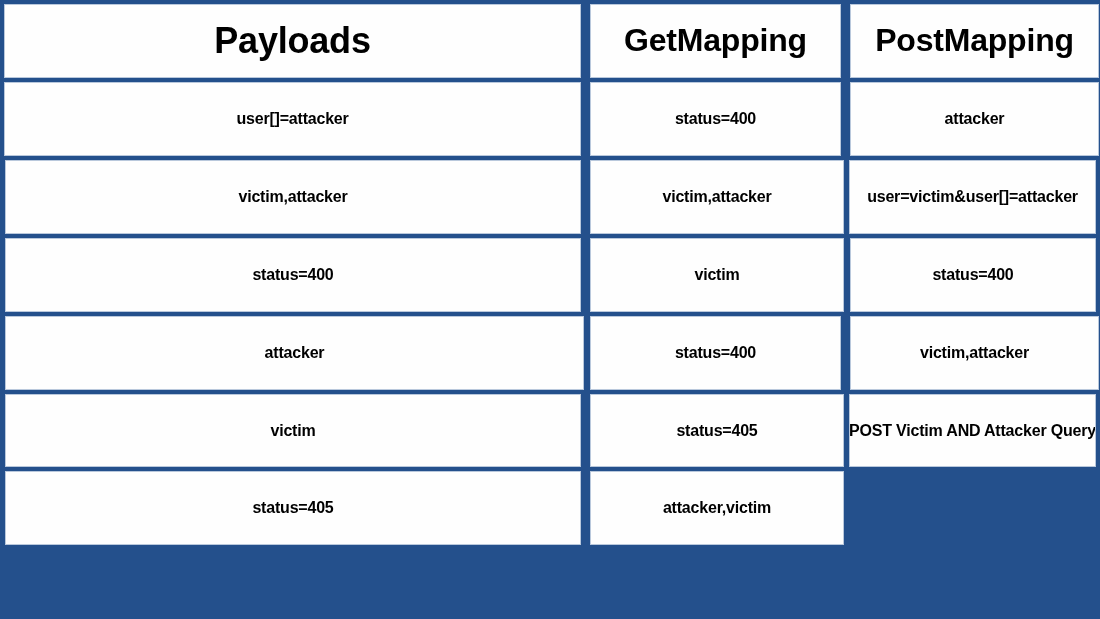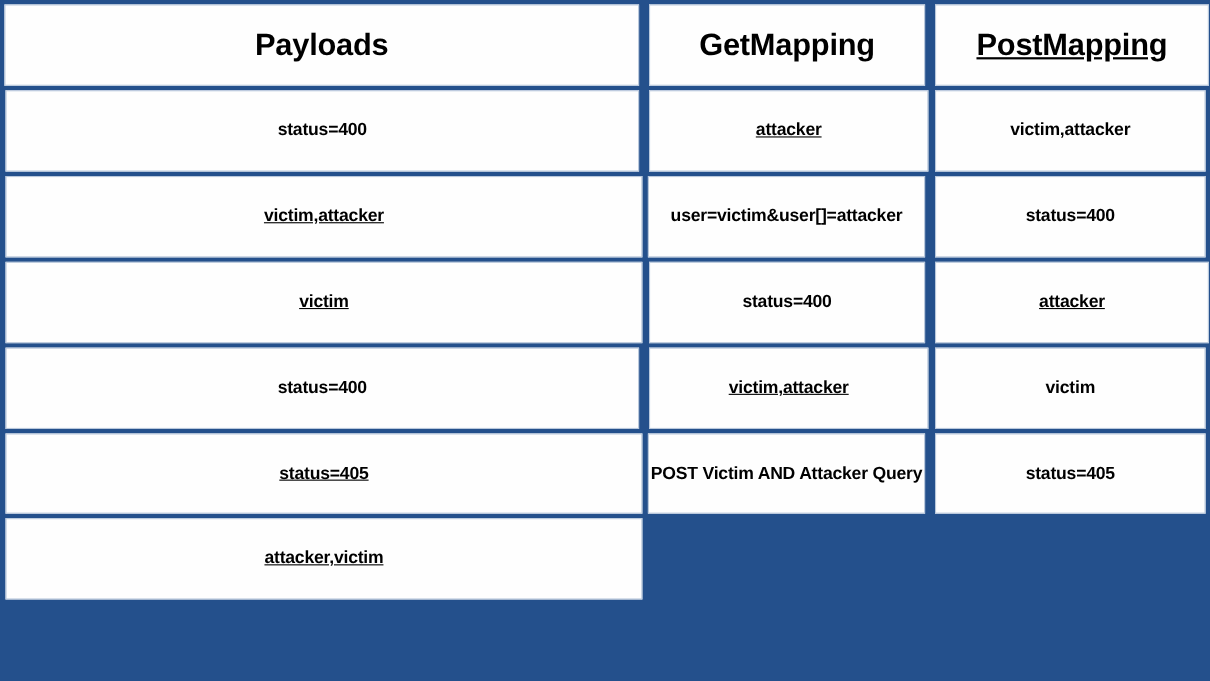--- a/index.html
+++ b/index.html
@@ -40,57 +40,60 @@
     background: #FEFEFE;
     border: 1px solid #B9C8DC;
     display: flex;
     align-items: center;
     justify-content: center;
     overflow: hidden;
   }
 
   
   .cell.col-2 { margin-left: 5px; }
-  .cell.col-3 { margin-left: 5px; margin-right: 1px; text-decoration: underline; }
+  .cell.col-3 { margin-left: 5px; margin-right: 1px; }
 
   .cell.row-last { margin-bottom: 0; }
 
   .cell-text {
     color: #000000;
     font-weight: bold;
     text-align: center;
     white-space: nowrap;
     line-height: 1.1;
     letter-spacing: -0.2px;
   }
 
   
   .header .cell-text {
-    font-size: 28px;
+    font-size: 36px;
   }
   .header .cell-text.wide {
-    font-size: 28px;
+    font-size: 32px;
   }
 </style>
 </head>
 <body>
 
 <div class="page">
   <div class="grid">
 
     <div class="cell col-1 header">
       <span class="cell-text">Payloads</span>
     </div>
     <div class="cell col-2 header">
       <span class="cell-text wide">GetMapping</span>
     </div>
     <div class="cell col-3 header">
       <span class="cell-text wide">PostMapping</span>
     </div>
 
+    <div class="cell col-1 body-row">
+      <span class="cell-text">user[]=attacker</span>
+    </div>
     <div class="cell col-2 body-row">
       <span class="cell-text">status=400</span>
     </div>
     <div class="cell col-3 body-row">
       <span class="cell-text">attacker</span>
     </div>
 
     <div class="cell col-2 body-row">
       <span class="cell-text">victim,attacker</span>
     </div>

